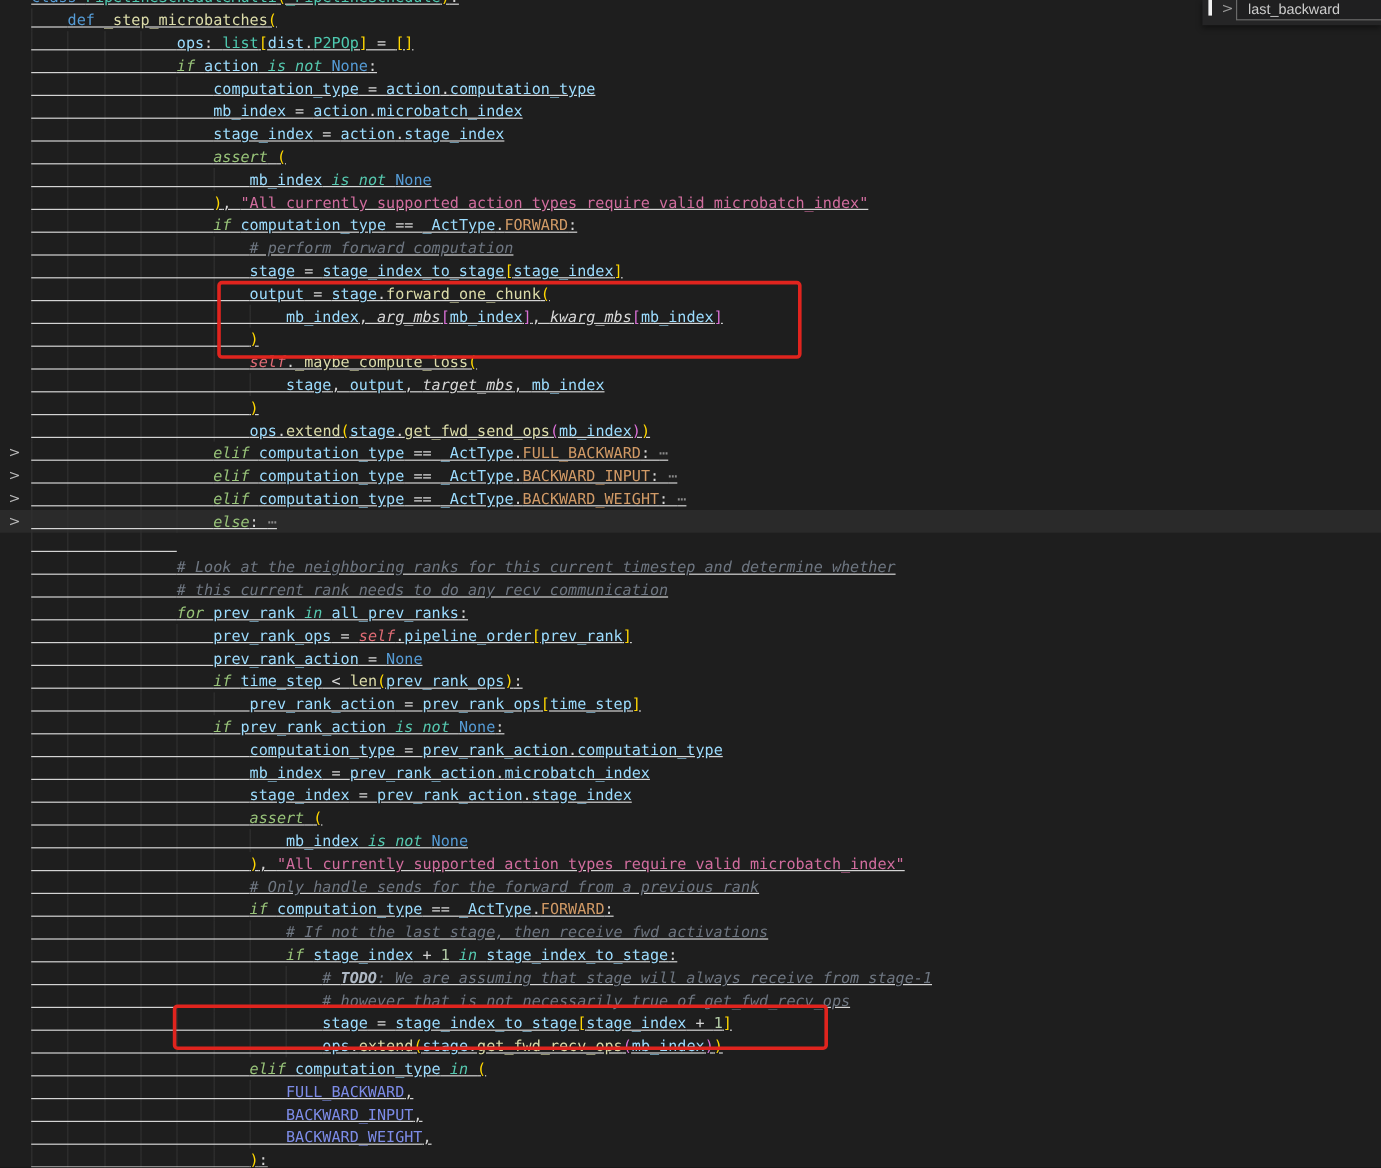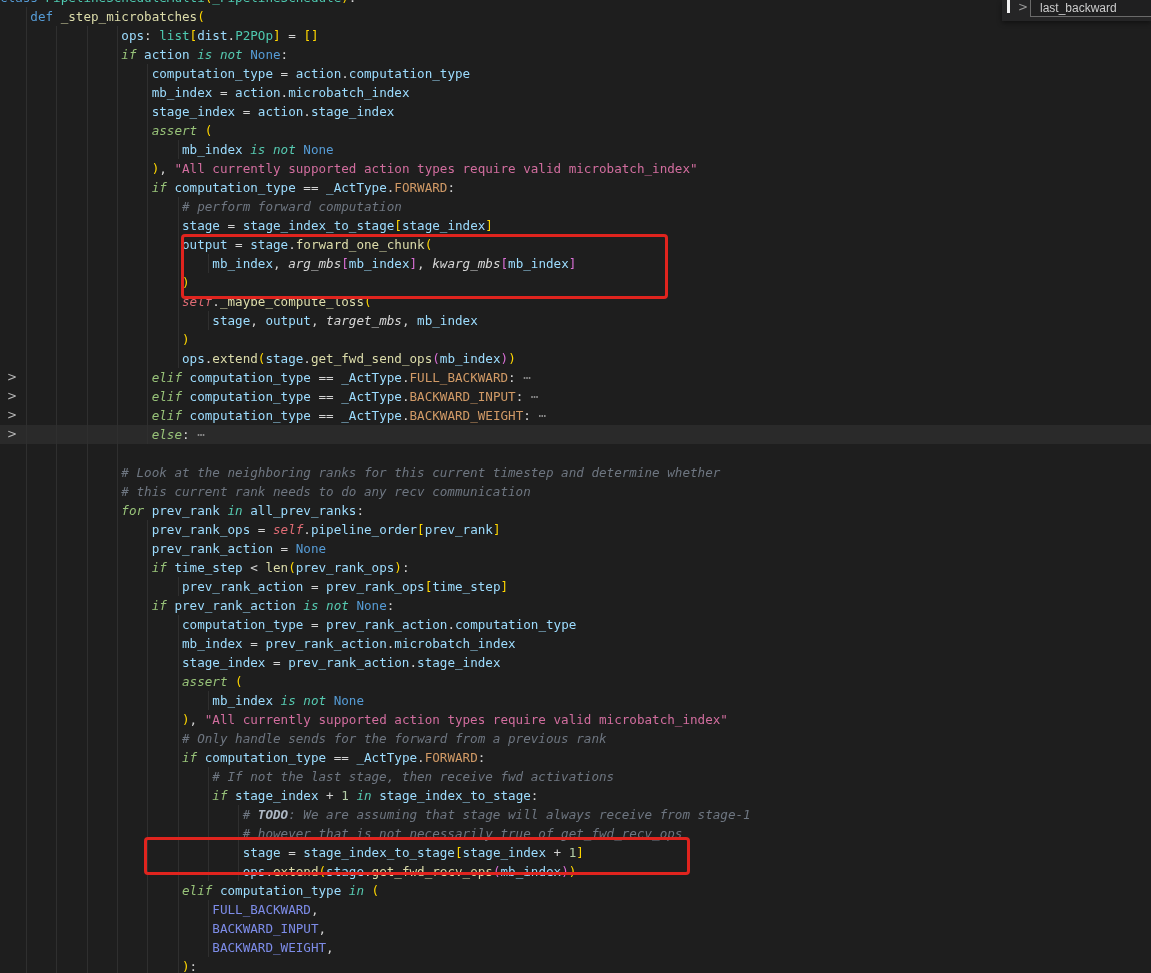--- a/index.html
+++ b/index.html
@@ -3,22 +3,23 @@
 <meta charset="utf-8">
 <style>
   html,body{margin:0;padding:0;background:#161616;}
   .editor{
     position:relative;width:1151px;height:973px;background:#1E1E1E;
     overflow:hidden;font-family:"DejaVu Sans Mono",monospace;
   }
   #code{position:absolute;left:0;top:-12px;width:100%;}
   .cl{
     position:relative;height:19px;line-height:19px;font-size:12.6px;
-    white-space:pre;color:#D4D4D4;box-sizing:border-box;
+    white-space:pre;color:#D4D4D4;padding-left:26px;box-sizing:border-box;
     background-repeat:no-repeat;
+    text-decoration:underline;
   }
   .cl.hl{background-color:#2A2A2A;}
   .fold{
     position:absolute;left:7px;top:0;width:14px;height:19px;line-height:18px;
     color:#B9B9B9;font-size:12px;font-family:"DejaVu Sans",sans-serif;
     cursor:pointer;padding-left:0;
   }
   
   .tk-v{color:#9CDCFE}
   .tk-w{color:#D4D4D4}

